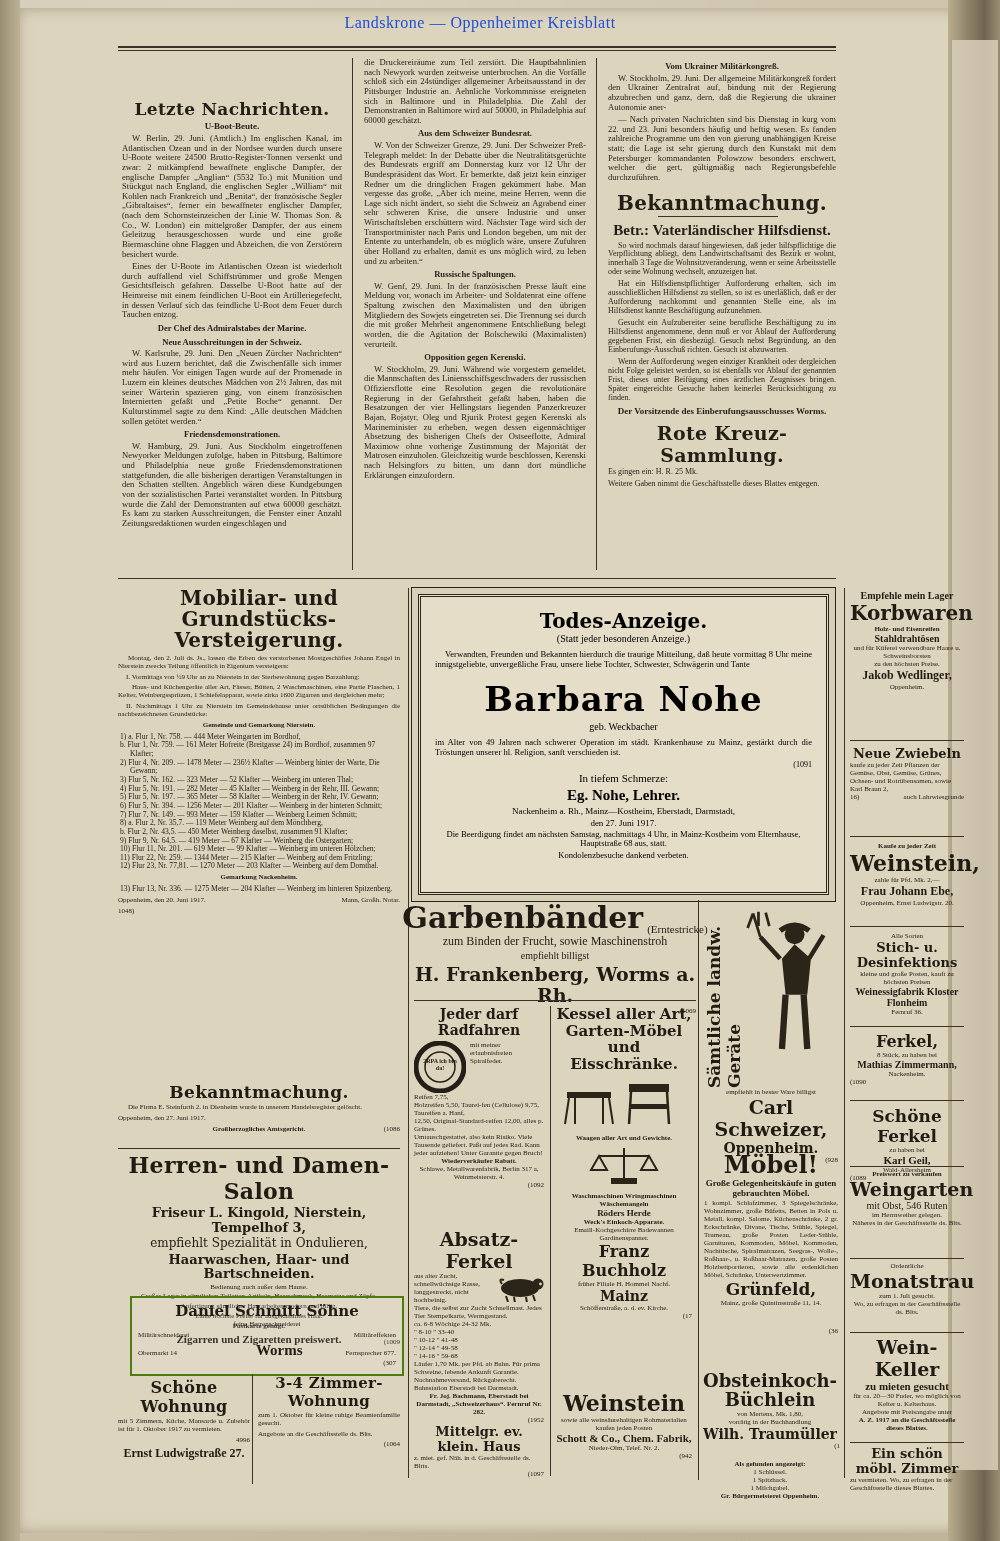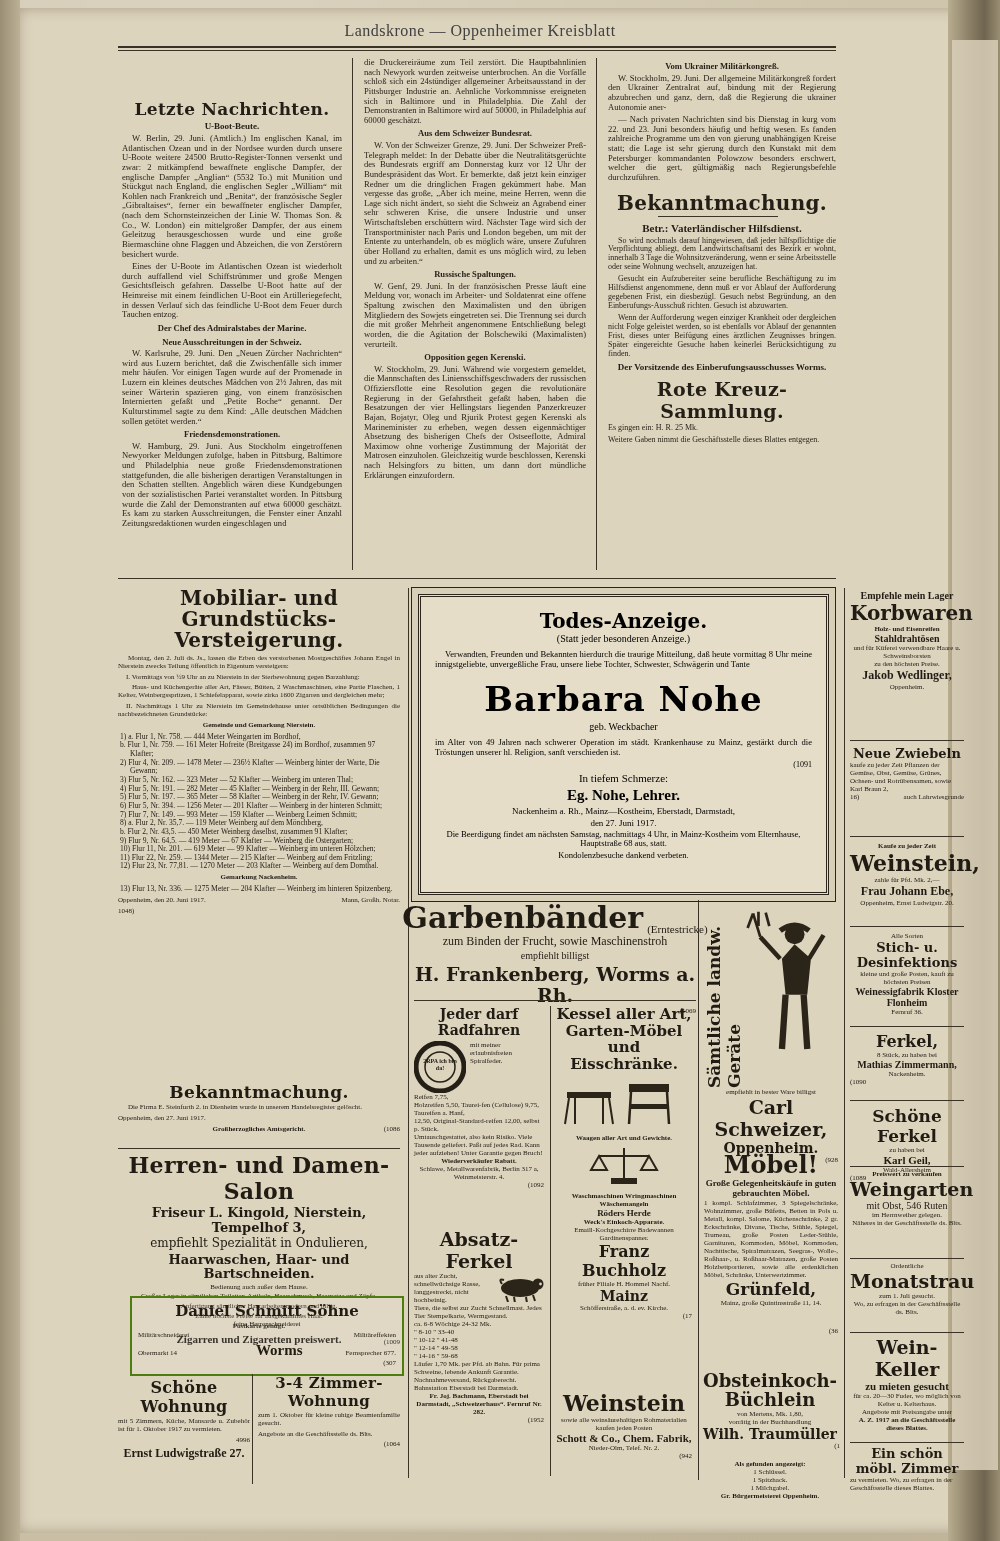--- a/index.html
+++ b/index.html
@@ -38,22 +38,22 @@
   }
   .rightstub{
     position:absolute;right:2px;top:40px;width:46px;height:1430px;
     background:#d9d0ba;opacity:.85;
   }
   .rightstub .stubtext{
     font-size:7px;color:#4a4232;writing-mode:vertical-rl;margin:8px 4px;line-height:1.2;
   }
 
   .masthead{
-    position:absolute;left:130px;top:22px;width:700px;text-align:center;
-    font-size:16px;letter-spacing:.5px;color:#404040;
+    position:absolute;left:130px;top:14px;width:700px;text-align:center;
+    font-size:16px;letter-spacing:.5px;color:#1d4ed8;
     font-family:"Liberation Serif", serif;
   }
   .rule{position:absolute;background:#3a3225;}
 
   .colwrap{position:absolute;color:#241f16;}
   h2.sec{
     font-family:"DejaVu Serif", serif;
     font-weight:bold;text-align:center;margin:0 0 2px 0;
     letter-spacing:.3px;
   }
@@ -138,22 +138,23 @@
   </div>
 
   <div class="vline" style="left:596px;top:58px;height:512px;"></div>
 
   <div class="colwrap news" style="left:608px;top:58px;width:228px;">
     <p class="centerhd">Vom Ukrainer Militärkongreß.</p>
     <p>W. Stockholm, 29. Juni. Der allgemeine Militärkongreß fordert den Ukrainer Zentralrat auf, bindung mit der Regierung abzubrechen und ganz, dern, daß die Regierung die ukrainer Autonomie aner-</p>
     <p>— Nach privaten Nachrichten sind bis Dienstag in kurg vom 22. und 23. Juni besonders häufig und heftig wesen. Es fanden zahlreiche Programme um den von gierung unabhängigen Kreise statt; die Lage ist sehr gierung durch den Kunstakt mit dem Petersburger kommandanten Polowzow besonders erschwert, welcher die gert, gültigmäßig nach Regierungsbefehle durchzuführen.</p>
     <h2 class="sec" style="font-size:20px;margin-top:8px;">Bekanntmachung.</h2>
     <div class="rule" style="position:relative;left:50px;top:-1px;width:120px;height:1px;margin-bottom:4px;"></div>
-    <div class="sub" style="font-size:11px;">Betr.: Vaterländischer Hilfsdienst.</div>
+    <div class="sub" style="font-size:15px;">Betr.: Vaterländischer Hilfsdienst.</div>
     <p class="small">So wird nochmals darauf hingewiesen, daß jeder hilfspflichtige die Verpflichtung abliegt, dem Landwirtschaftsamt des Bezirk er wohnt, innerhalb 3 Tage die Wohnsitzveränderung, wenn er seine Arbeitsstelle oder seine Wohnung wechselt, anzuzeigen hat.</p>
+    <p class="small">Hat ein Hilfsdienstpflichtiger Aufforderung erhalten, sich im ausschließlichen Hilfsdienst zu stellen, so ist es unerläßlich, daß er der Aufforderung nachkommt und genannten Stelle eine, als im Hilfsdienst kannte Beschäftigung aufzunehmen.</p>
     <p class="small">Gesucht ein Aufzubereiter seine berufliche Beschäftigung zu im Hilfsdienst angenommene, denn muß er vor Ablauf der Aufforderung gegebenen Frist, ein diesbezügl. Gesuch nebst Begründung, an den Einberufungs-Ausschuß richten. Gesuch ist abzuwarten.</p>
     <p class="small">Wenn der Aufforderung wegen einziger Krankheit oder dergleichen nicht Folge geleistet werden, so ist ebenfalls vor Ablauf der genannten Frist, dieses unter Beifügung eines ärztlichen Zeugnisses bringen. Später eingereichte Gesuche haben keinerlei Berücksichtigung zu finden.</p>
     <p class="ctr" style="font-weight:bold;font-size:9px;margin-top:3px;">Der Vorsitzende des Einberufungsausschusses Worms.</p>
     <h2 class="sec" style="font-size:19px;margin-top:6px;">Rote Kreuz-Sammlung.</h2>
     <p class="nohead small">Es gingen ein: H. R. 25 Mk.</p>
     <p class="nohead small">Weitere Gaben nimmt die Geschäftsstelle dieses Blattes entgegen.</p>
   </div>
 
   <div class="hline" style="left:118px;top:578px;width:718px;"></div>
 
@@ -284,21 +285,21 @@
         <svg width="52" height="52" viewBox="0 0 52 52">
           <circle cx="26" cy="26" r="24" fill="none" stroke="#241f16" stroke-width="5"></circle>
           <circle cx="26" cy="26" r="15" fill="none" stroke="#241f16" stroke-width="1.5"></circle>
         </svg>
         <div style="position:absolute;left:9px;top:17px;font-size:6px;font-weight:bold;width:34px;text-align:center;line-height:1.1;">2RPA ich bin da!</div>
       </div>
       <div class="tiny" style="flex:1;">mit meiner erlaubnisfreien Spiralfeder.</div>
     </div>
     <div class="tiny">Reifen 7,75,</div>
     <div class="tiny">Holzreifen 5,50, Taurei-fen (Cellulose) 9,75, Taureifen a. Hanf,</div>
-    <div class="tiny">12,50, Original-Standard-reifen 12,00, selbst p. Stück.</div>
+    <div class="tiny">12,50, Original-Standard-reifen 12,00, alles p. Grünes.</div>
     <div class="tiny">Umtauschgestattet, also kein Risiko. Viele Tausende geliefert. Paßt auf jedes Rad. Kann jeder aufziehen! Unter Garantie gegen Bruch!</div>
     <div class="tiny" style="text-align:center;font-weight:bold;">Wiederverkäufer Rabatt.</div>
     <div class="tiny" style="text-align:center;">Schlawe, Metallwarenfabrik, Berlin 317 a, Weinmeisterstr. 4.</div>
     <div class="tiny" style="text-align:right;">(1092</div>
   </div>
 
   <div class="ad" style="left:414px;top:1228px;width:130px;">
     <div class="bigad" style="font-size:19px;text-align:center;">Absatz-Ferkel</div>
     <div style="display:flex;gap:3px;">
       <div class="tiny" style="flex:1;">aus alter Zucht, schnellwüchsige Rasse, langgestreckt, nicht hochbeinig.</div>
@@ -314,20 +315,25 @@
     <div class="tiny">ca. 6-8 Wöchige   24-32 Mk.</div>
     <div class="tiny">" 8-10 "   33-40</div>
     <div class="tiny">" 10-12 "   41-48</div>
     <div class="tiny">" 12-14 "   49-58</div>
     <div class="tiny">" 14-16 "   59-68</div>
     <div class="tiny">Läufer 1,70 Mk. per Pfd. ab Bahn. Für prima Schweine, lebende Ankunft Garantie. Nachnahmeversand, Rückgaberecht. Bahnstation Eberstadt bei Darmstadt.</div>
     <div class="tiny" style="text-align:center;font-weight:bold;">Fr. Joj. Bachmann, Eberstadt bei Darmstadt, „Schweizerhaus“. Fernruf Nr. 282.</div>
     <div class="tiny" style="text-align:right;">(1952</div>
   </div>
 
+  <div class="ad" style="left:414px;top:1424px;width:130px;">
+    <div class="bigad" style="font-size:13px;text-align:center;">Mittelgr. ev. klein. Haus</div>
+    <div class="tiny">z. miet. gef. Näh. in d. Geschäftsstelle ds. Bltts.</div>
+    <div class="tiny" style="text-align:right;">(1097</div>
+  </div>
 
   <div class="vline" style="left:550px;top:1006px;height:470px;"></div>
 
   <div class="ad" style="left:556px;top:1006px;width:136px;">
     <div class="bigad" style="font-size:15px;text-align:center;line-height:1.1;">Kessel aller Art, Garten-Möbel und Eisschränke.</div>
     <svg width="130" height="58" viewBox="0 0 130 58" style="margin:2px auto;">
       <rect x="8" y="18" width="44" height="6" fill="#2b2419"></rect>
       <path d="M10 24 l-4 26 M50 24 l4 26 M16 24 l0 26 M44 24 l0 26" stroke="#2b2419" stroke-width="2"></path>
       <rect x="70" y="10" width="40" height="8" fill="#2b2419"></rect>
       <path d="M72 18 l-2 32 M108 18 l2 32" stroke="#2b2419" stroke-width="2.5"></path>

